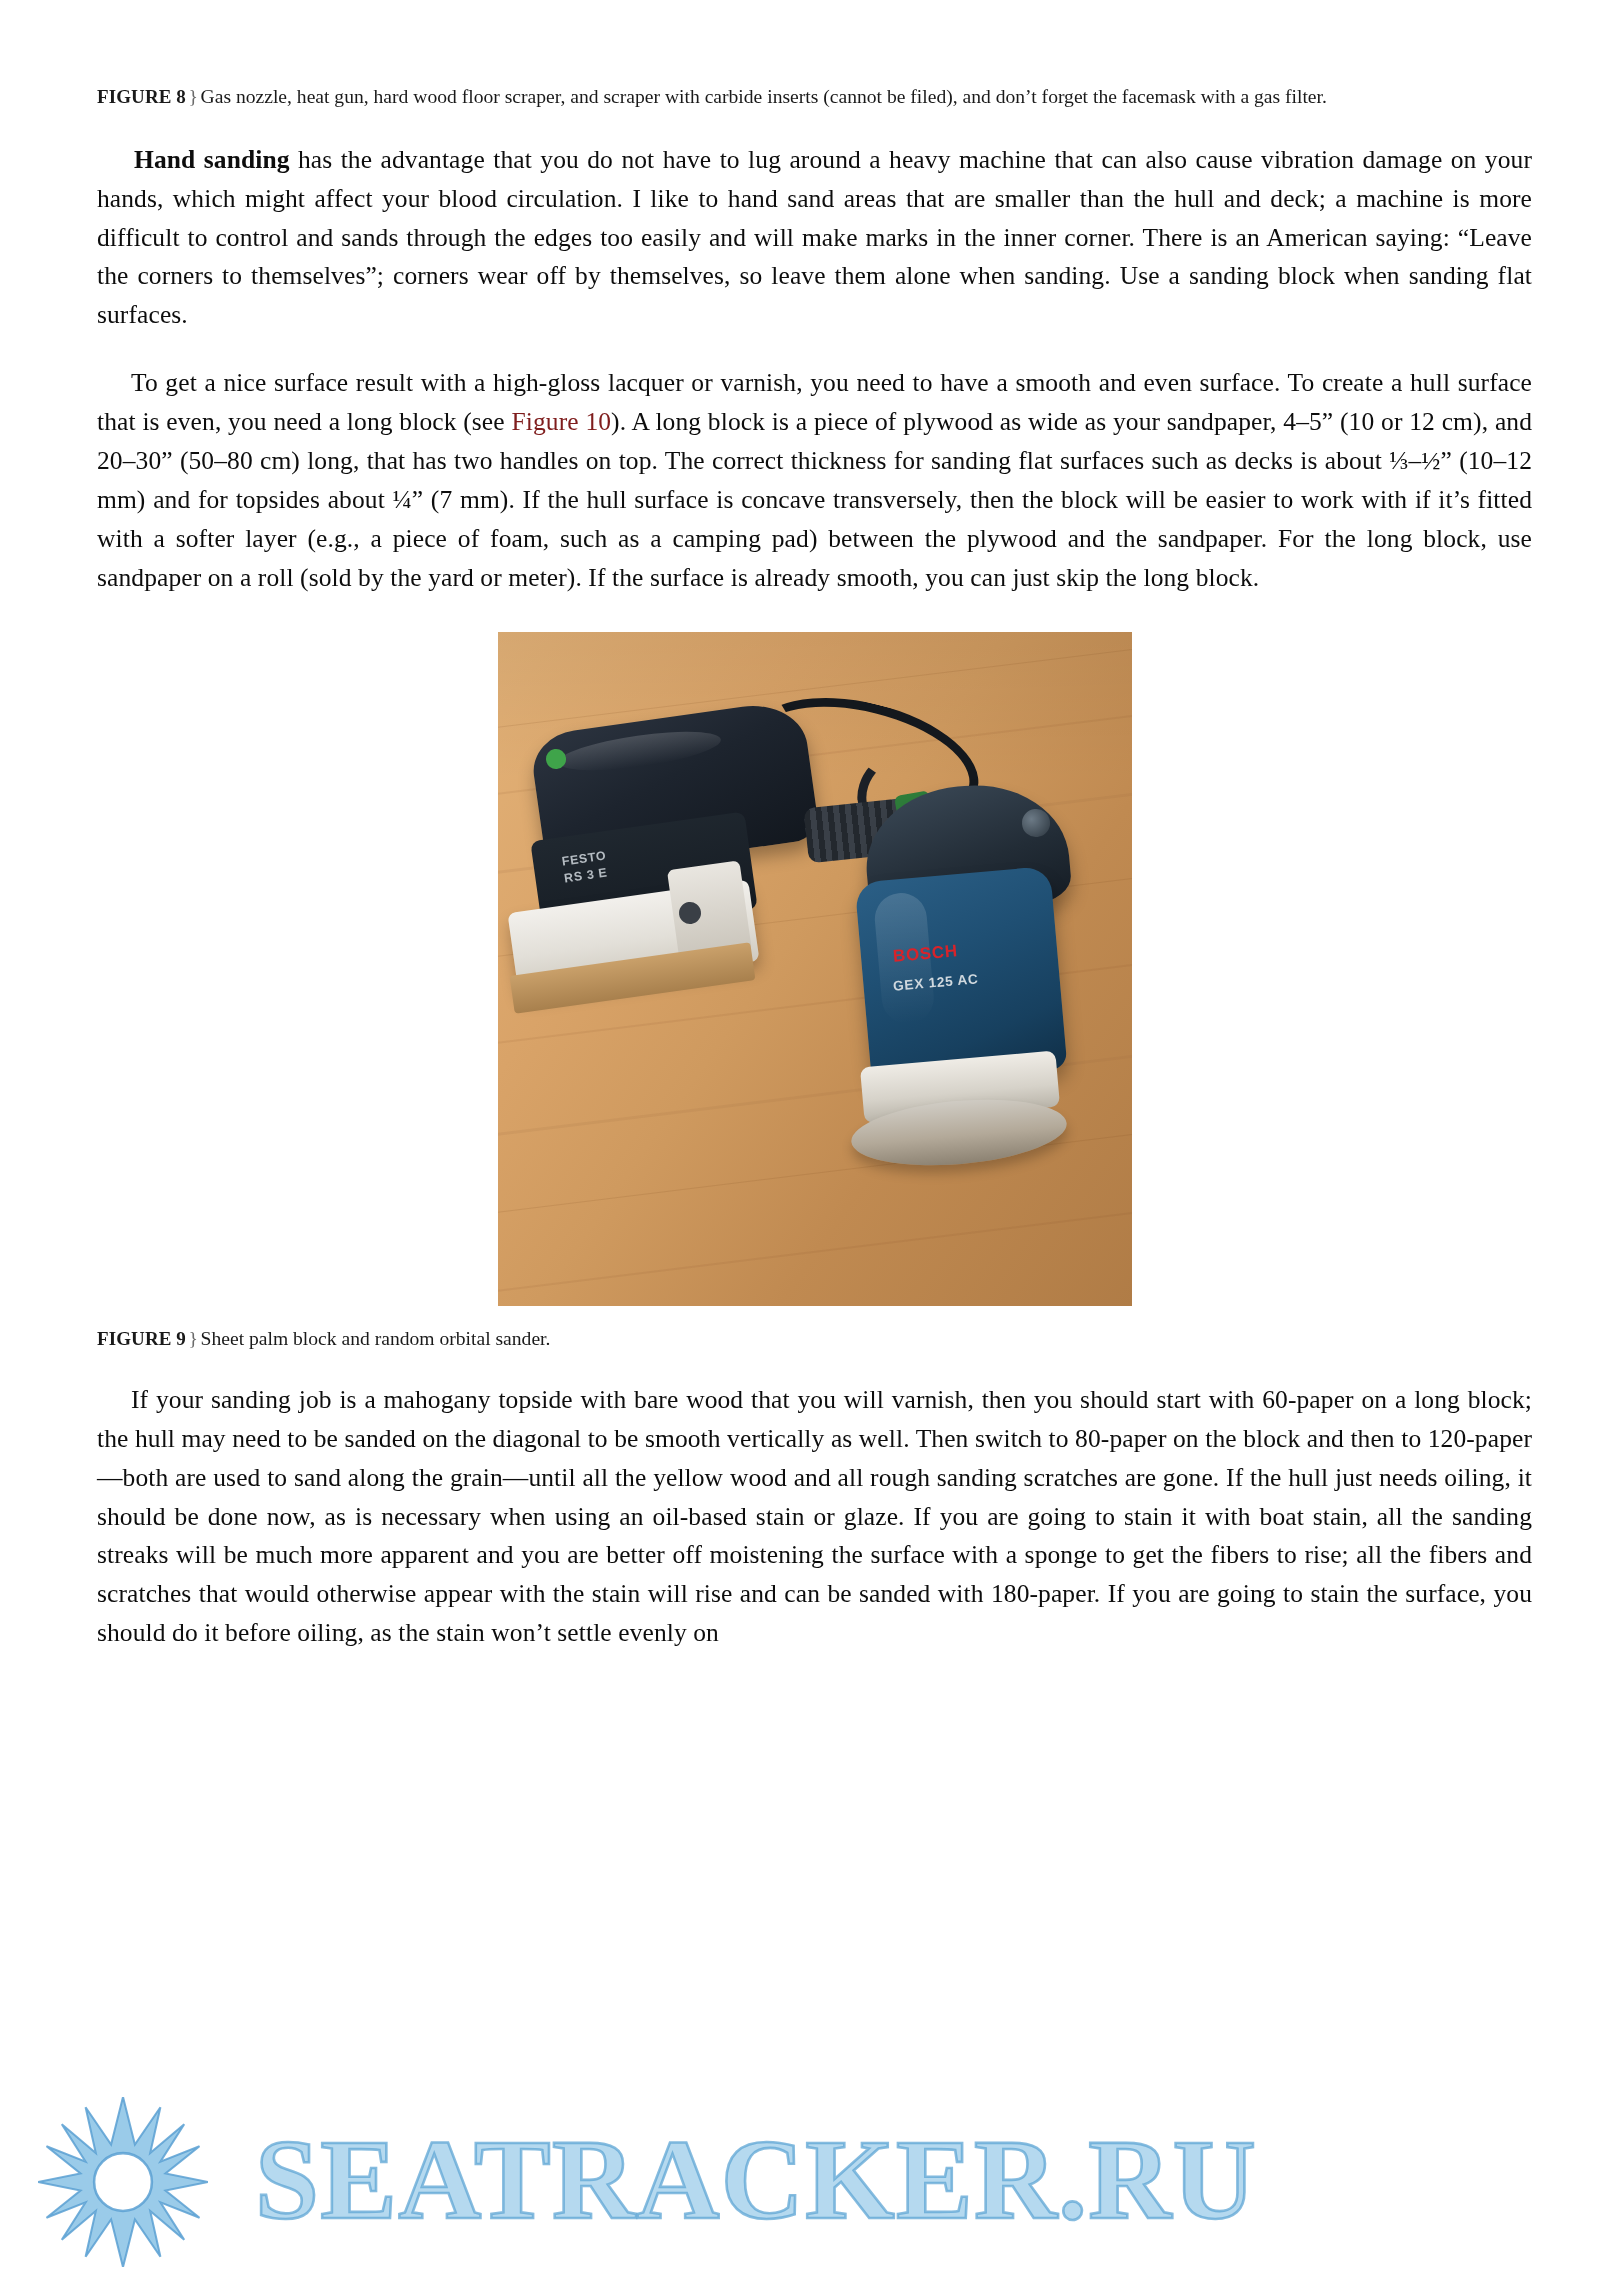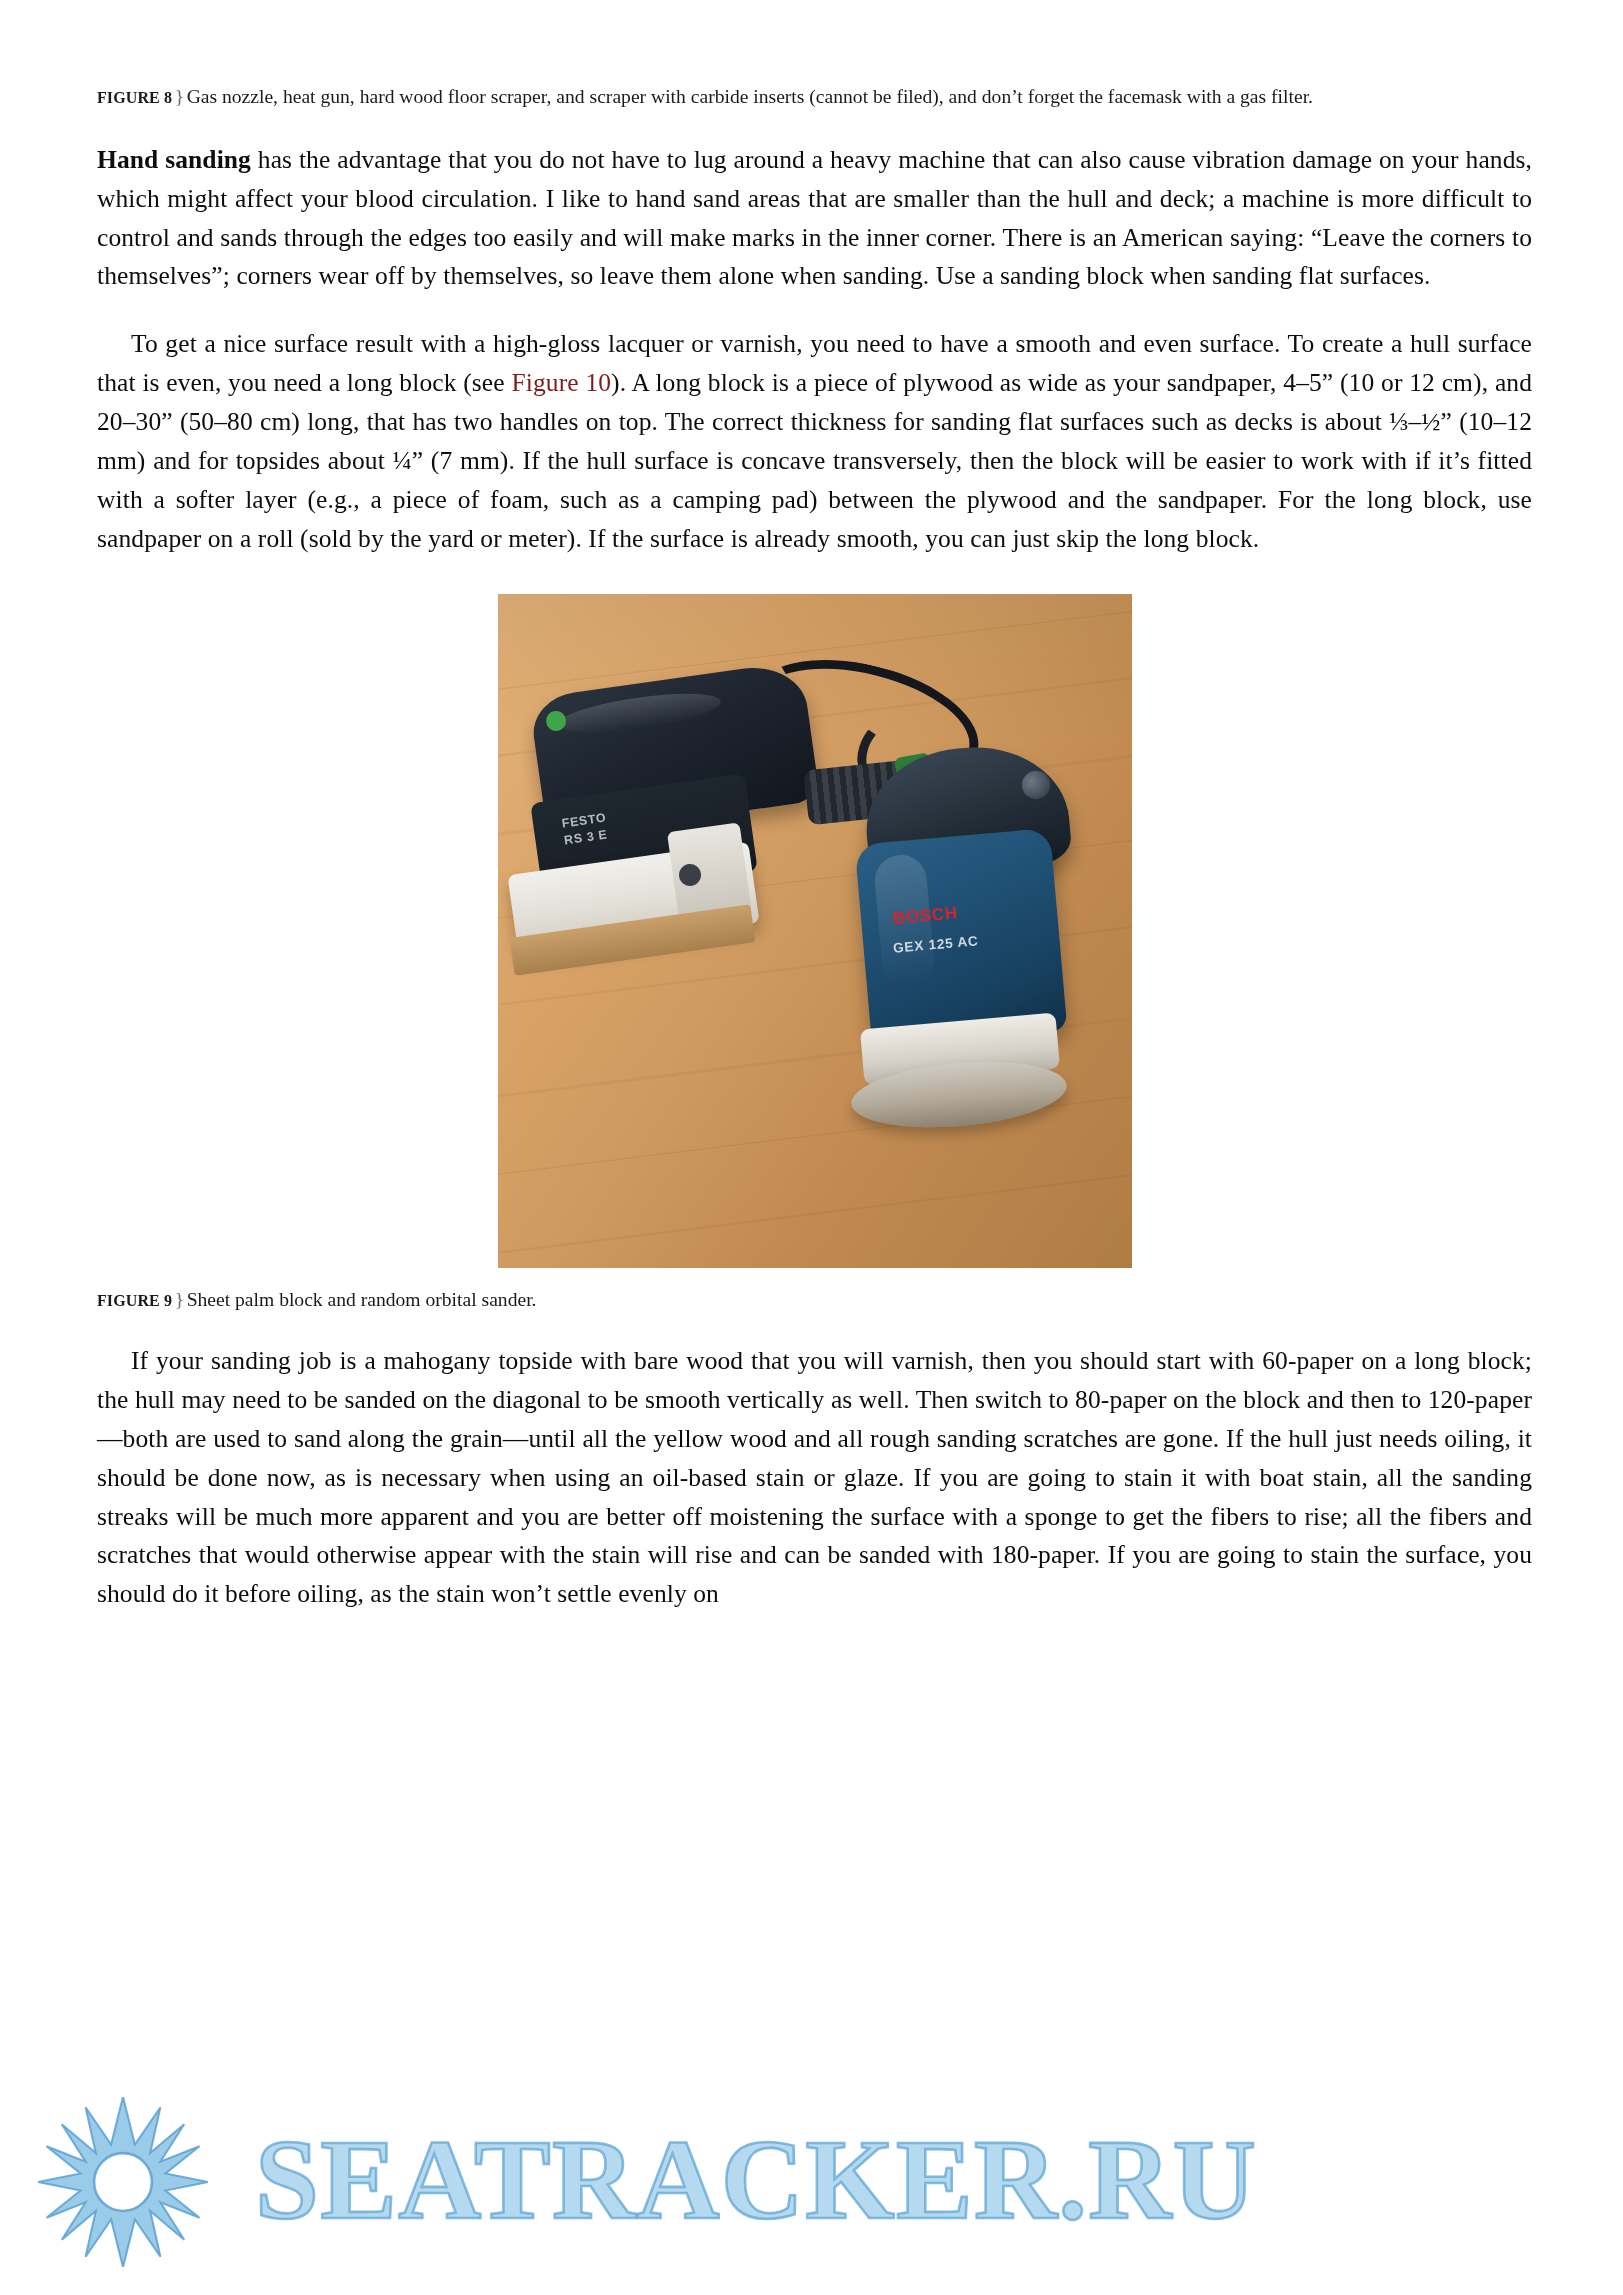--- a/index.html
+++ b/index.html
@@ -32,21 +32,21 @@
   
   .caption {
     font-family: "Liberation Serif", serif;
     font-size: 19.6px;
     line-height: 1.32;
     color: #1a1a1a;
     text-align: left;
   }
   .caption .fig-label {
     font-weight: bold;
-    font-size: 16px;
+    font-size: 19px;
     letter-spacing: 0.1px;
   }
   .caption .brace {
     color: #6b6b6b;
     font-weight: normal;
     padding: 0 2.6px;
   }
 
   
   p.body {
@@ -55,20 +55,21 @@
     text-align: justify;
     margin: 0;
     color: #0d0d0d;
     letter-spacing: 0.1px;
   }
   p.body.indent {
     text-indent: 34px;
   }
   .lead {
     font-weight: bold;
+    margin-left: 37px;
   }
   .xref {
     color: #7f1d1d;
   }
 
   .gap-a { height: 31px; }
   .gap-b { height: 29px; }
   .gap-c { height: 19.6px; }
 
   

